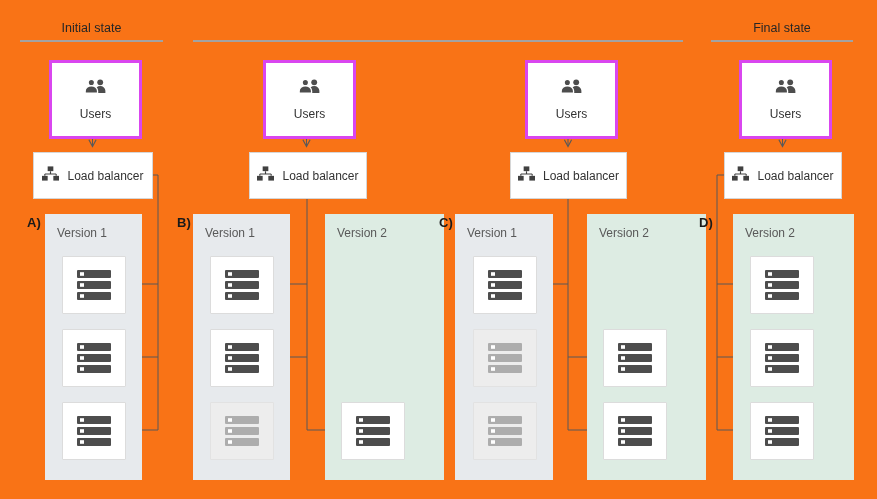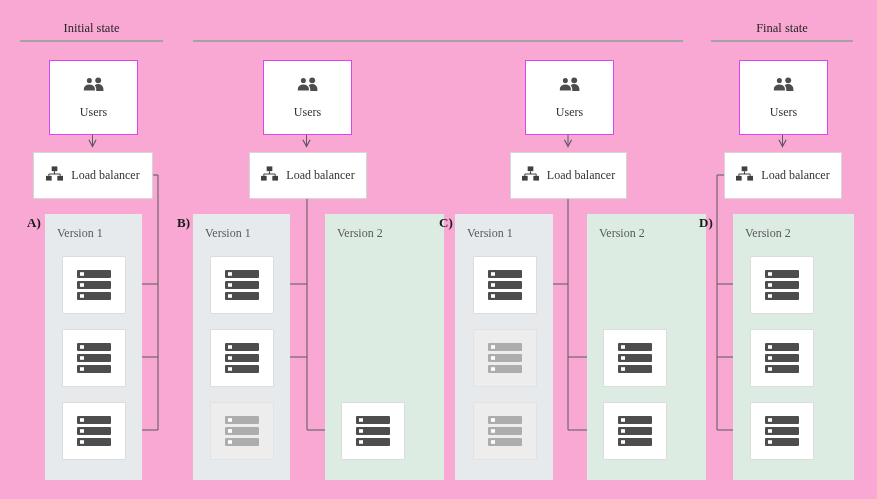--- a/index.html
+++ b/index.html
@@ -1,24 +1,24 @@
 <!DOCTYPE html>
 <html><head>
 <meta charset="utf-8">
 <style>
   html,body{margin:0;padding:0;background:#ffffff;}
   #stage{
-    position:relative;width:877px;height:499px;background:#f9a8d4;overflow:hidden;
-    font-family:Liberation Serif, serif;color:#262626;
+    position:relative;width:877px;height:499px;background:#f97316;overflow:hidden;
+    font-family:Liberation Sans, sans-serif;color:#262626;
     --v1:#e7eaed; --v2:#ddece3; --icon:#4d4d4d; --icon-faded:#adadad; --line:#595959;
   }
   .section-title{position:absolute;top:20px;height:16px;line-height:16px;
     font-size:12.5px;text-align:center;color:#262626;}
   .section-rule{position:absolute;top:40px;height:2px;background:#a3a3a3;}
-  .node-box{position:absolute;background:#fff;border:1px solid #d946ef;
+  .node-box{position:absolute;background:#fff;border:3px solid #d946ef;
     display:flex;flex-direction:column;align-items:center;justify-content:center;gap:9px;}
   .node-label{font-size:12px;color:#333;}
   .lb-box{position:absolute;background:#fff;border:1px solid #d6d6d6;
     display:flex;flex-direction:row;align-items:center;justify-content:center;gap:8px;}
   .panel{position:absolute;top:214px;height:266px;}
   .panel.v1{background:var(--v1);}
   .panel.v2{background:var(--v2);padding-left:24px;}
   .version-label{position:absolute;top:12px;left:12px;font-size:12px;color:#595959;}
   .col-tag{position:absolute;top:215px;font-size:13px;font-weight:bold;color:#1a1a1a;}
   .server{position:absolute;width:62px;height:56px;background:#fff;border:1px solid #dcdcdc;

